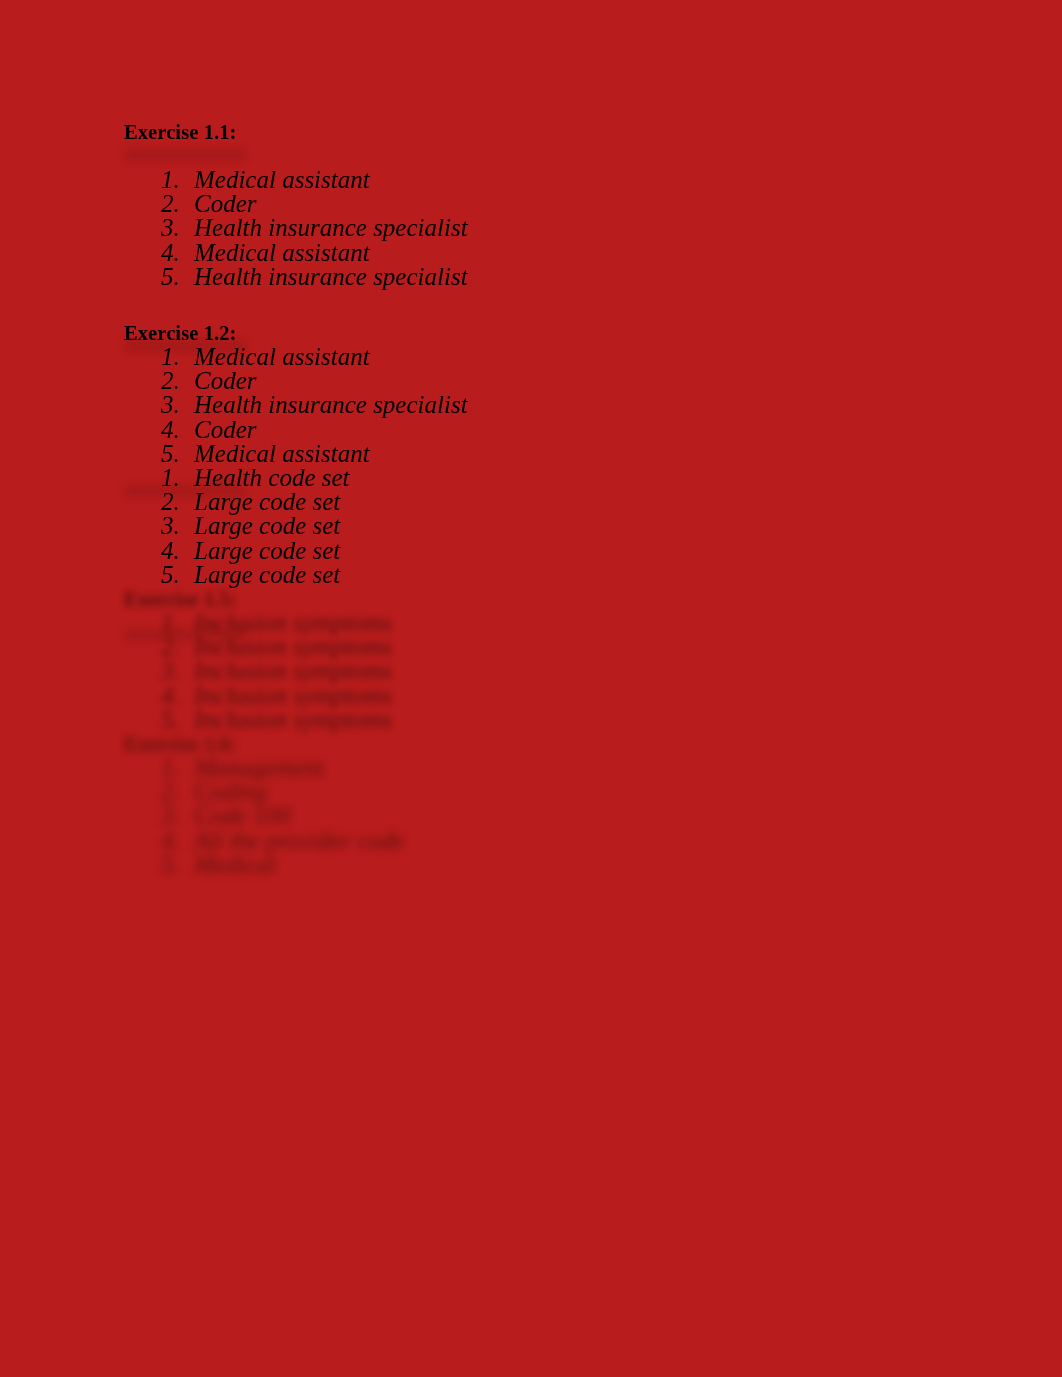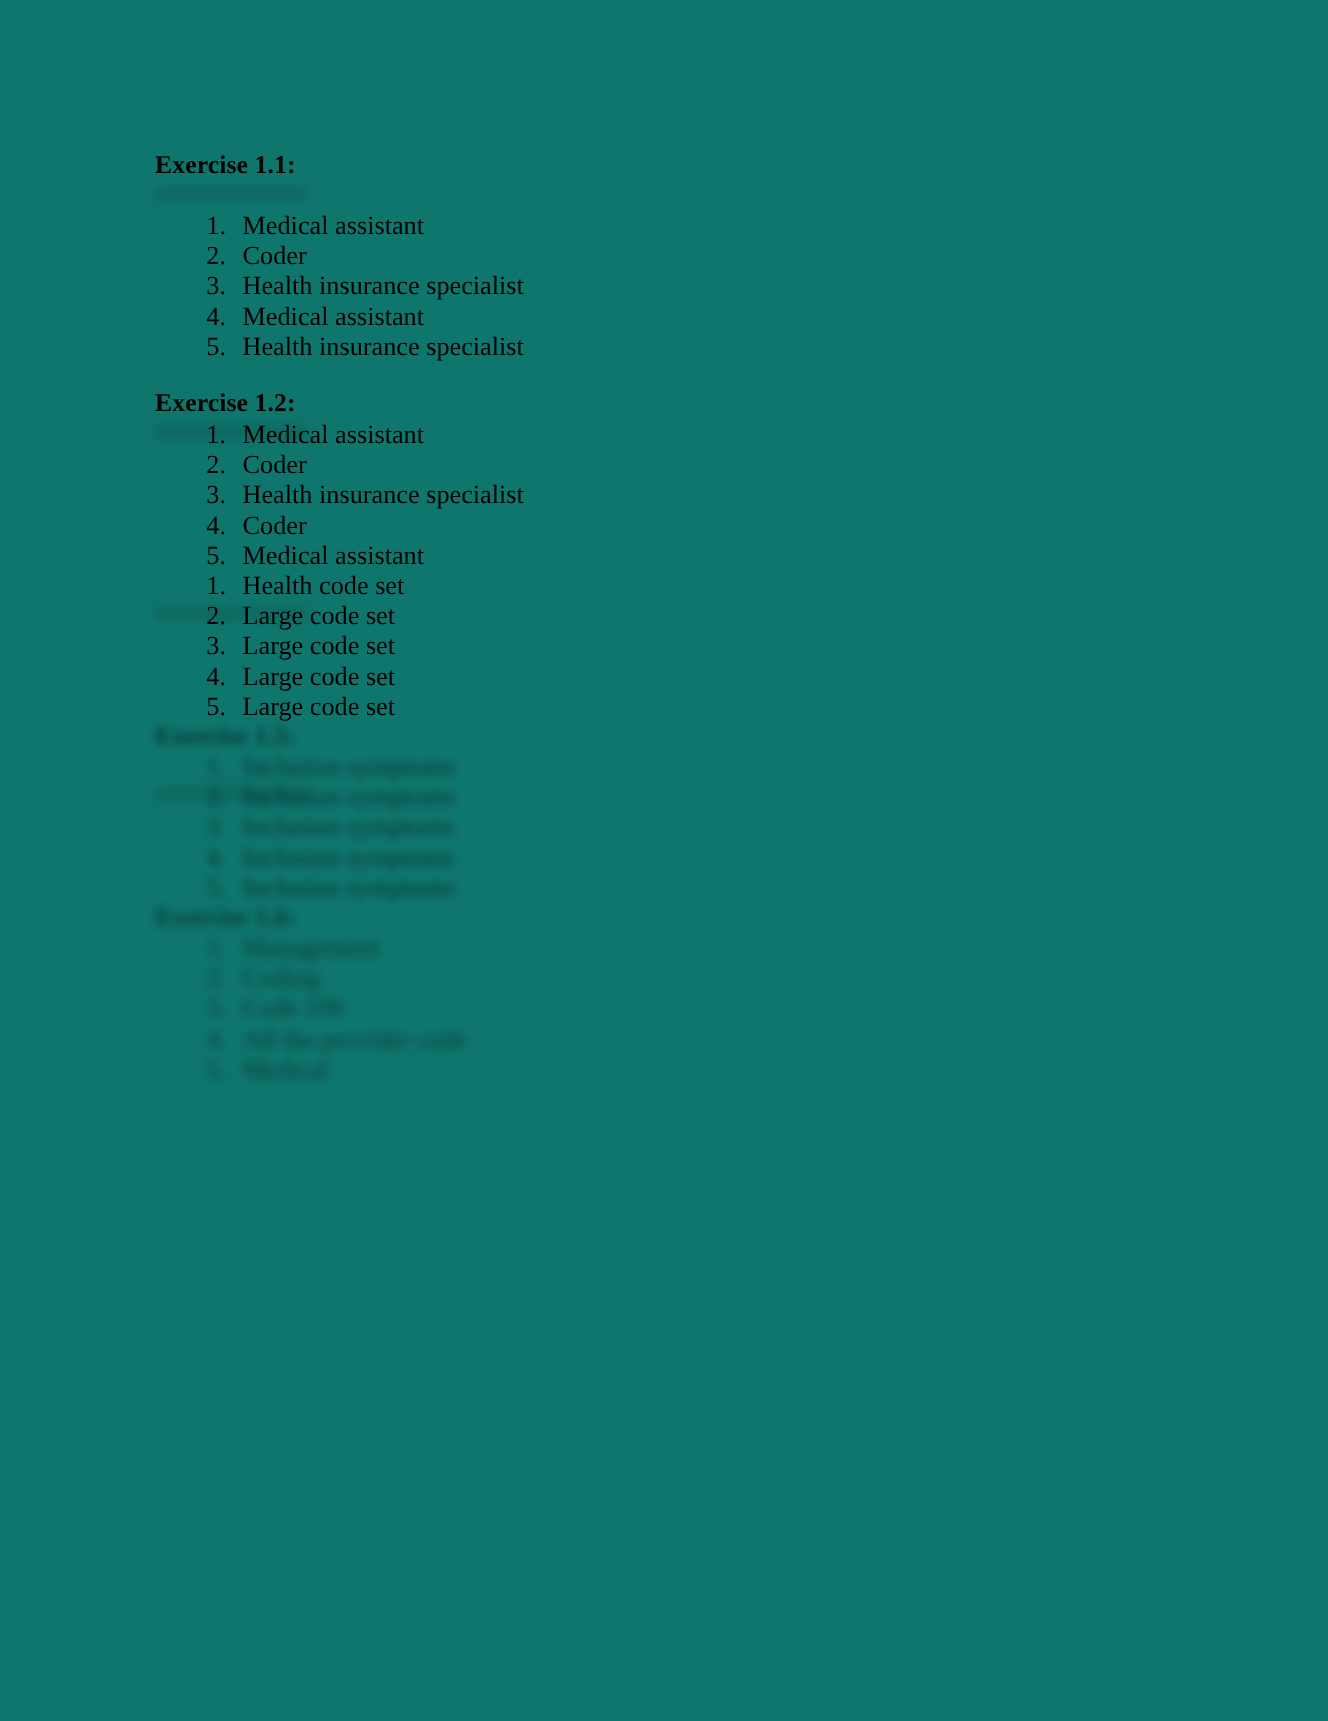--- a/index.html
+++ b/index.html
@@ -14,45 +14,46 @@
     color: #000000;
     position: relative;
     overflow: hidden;
   }
   .page {
     position: absolute;
     top: 0;
     left: 0;
     width: 1062px;
     height: 1377px;
-    background: #0f766e;
+    background: #b91c1c;
   }
   .doc-body {
     position: absolute;
     left: 124px;
     top: 120px;
     width: 820px;
   }
   .heading {
     font-weight: bold;
     font-size: 20.5px;
     line-height: 24px;
     margin: 0;
     padding: 0;
     letter-spacing: 0.1px;
   }
   .h-gap-top {
-    margin-top: 22px;
+    margin-top: 32px;
   }
   ol.list {
     list-style: decimal;
     margin: 0;
     padding: 0 0 0 62px;
-    font-size: 21px;
+    font-size: 25px;
     line-height: 24.2px;
+    font-style: italic;
   }
   ol.list li {
     padding-left: 8px;
     margin: 0;
   }
   .spacer-sm { height: 24px; }
 
   
   .blurred {
     filter: blur(3.2px);

